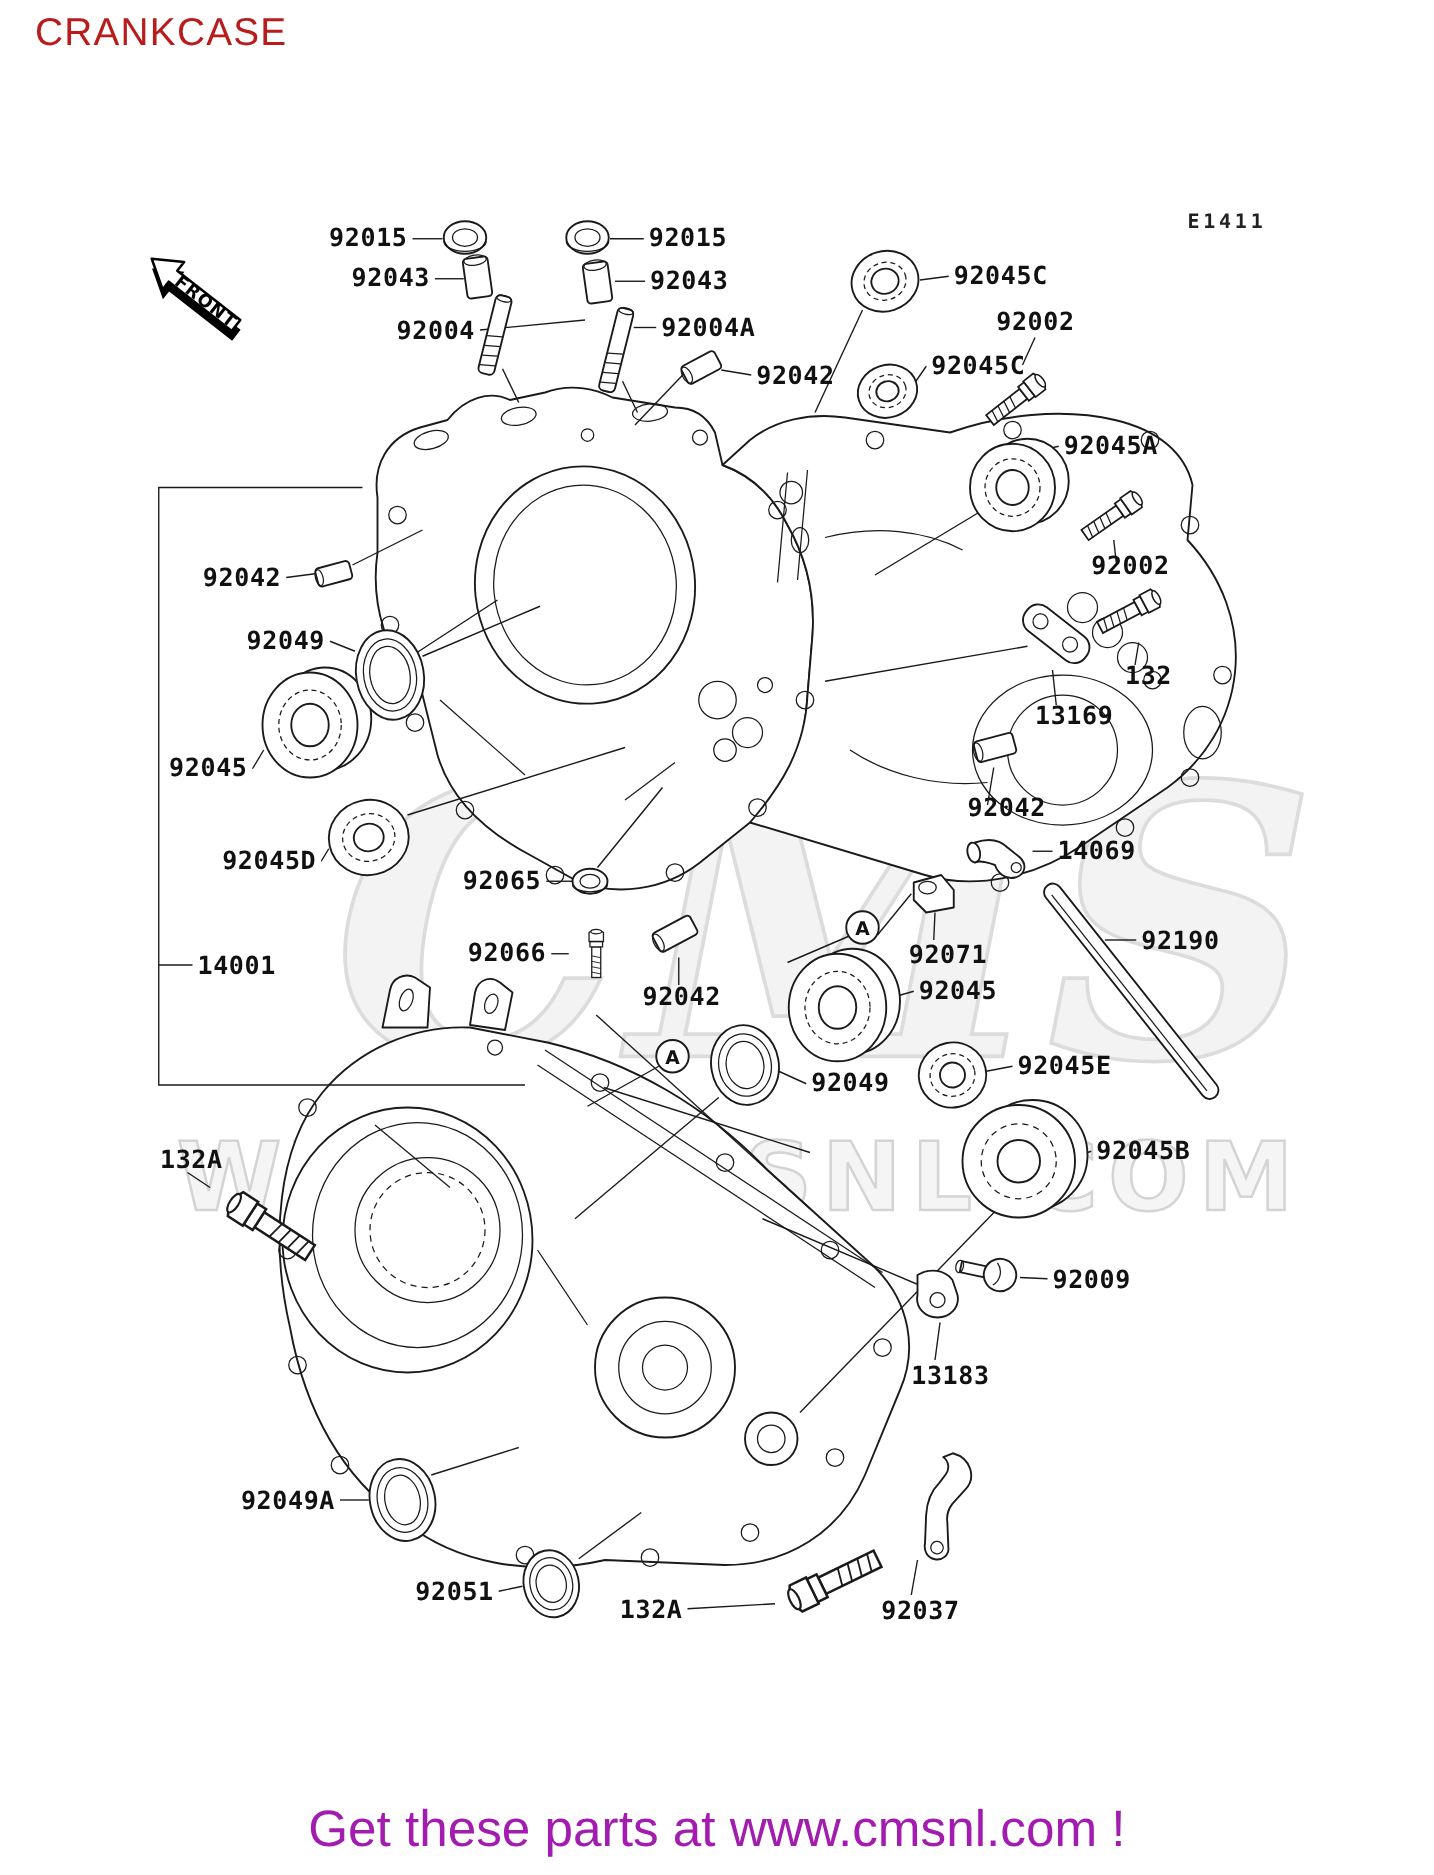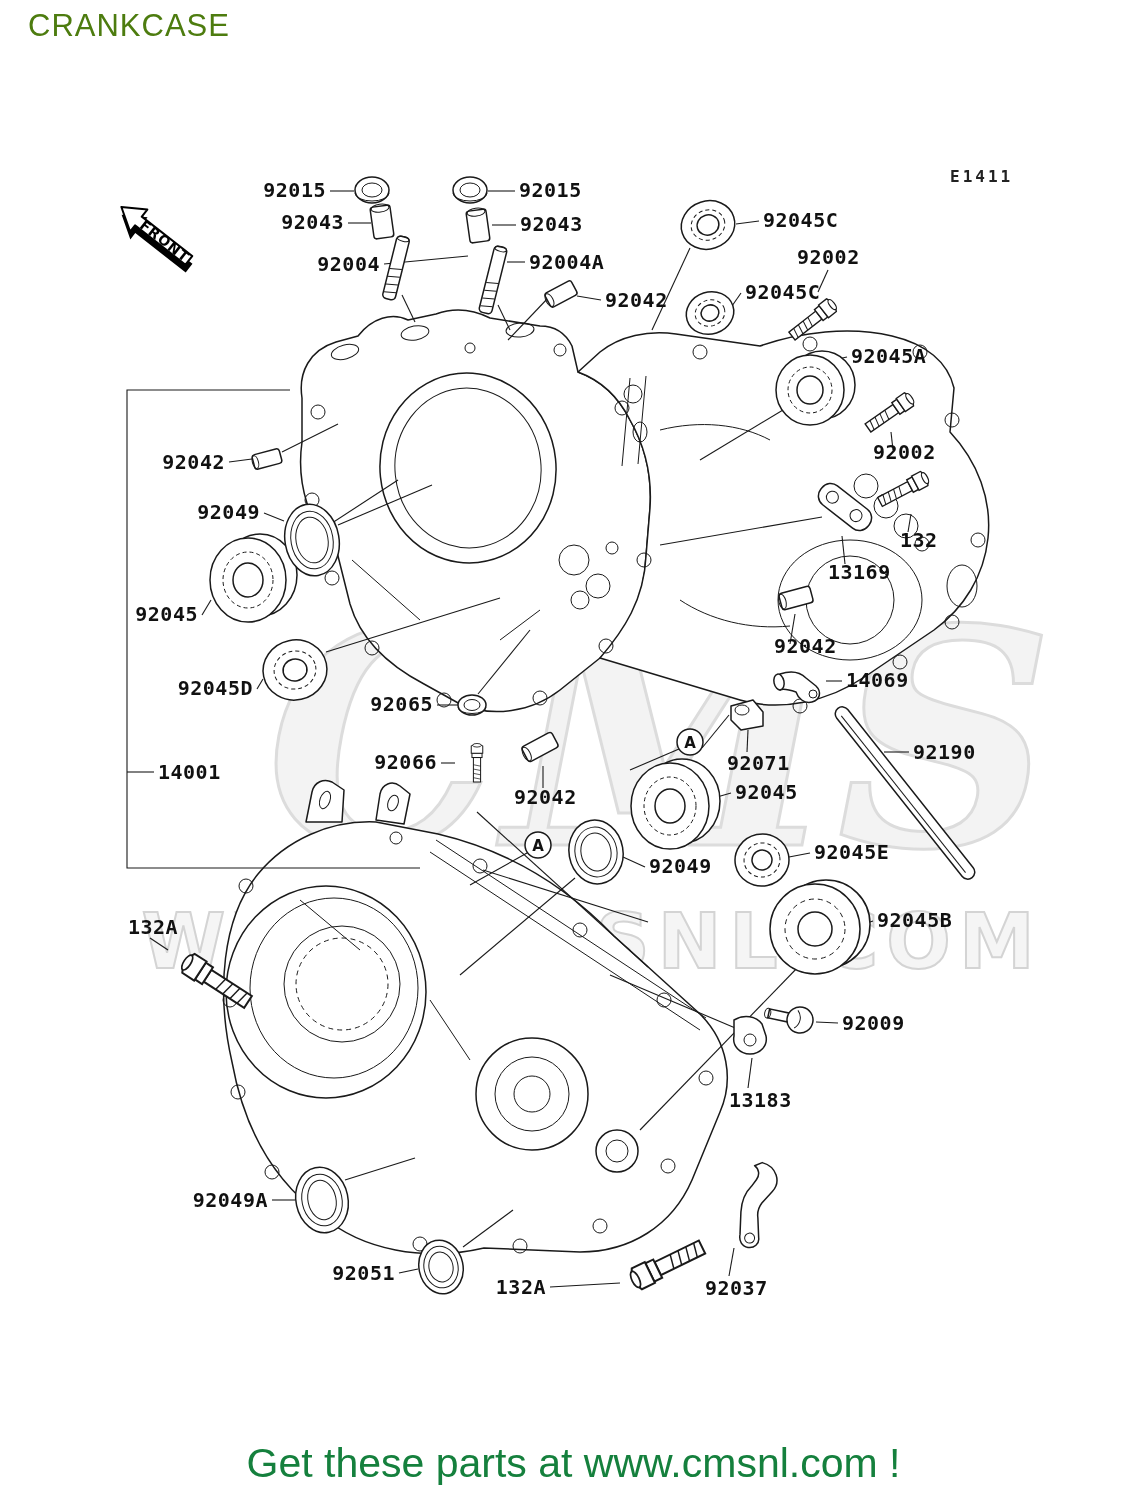--- a/index.html
+++ b/index.html
@@ -1,26 +1,26 @@
 <!DOCTYPE html>
 <html><head>
 <meta charset="utf-8">
 <style>
   html,body{margin:0;padding:0;}
   body{
     width:1147px;height:1500px;position:relative;background:#ffffff;
     font-family:"Liberation Sans",sans-serif;overflow:hidden;
   }
   .page-title{
-    position:absolute;left:28px;top:8px;font-size:31px;color:#4d7c0f;
+    position:absolute;left:28px;top:8px;font-size:31px;color:#b91c1c;
     letter-spacing:1px;font-weight:400;
   }
   .footer-banner{
     position:absolute;left:0;top:1440px;width:1147px;text-align:center;
-    font-size:41px;color:#15803d;font-weight:400;
+    font-size:41px;color:#a21caf;font-weight:400;
   }
   svg{position:absolute;left:0;top:0;}
   .ln{stroke:#1a1a1a;fill:none;stroke-width:1.5;stroke-linejoin:round;stroke-linecap:round;}
   .lnf{stroke:#1a1a1a;fill:#ffffff;stroke-width:1.5;stroke-linejoin:round;}
   .thin{stroke:#1a1a1a;fill:none;stroke-width:1;}
   .leader{stroke:#1a1a1a;fill:none;stroke-width:1.1;}
   .plbl{font:bold 20px "DejaVu Sans Mono",monospace;fill:#111111;letter-spacing:0.5px;}
   .ecode{font:bold 16px "DejaVu Sans Mono",monospace;fill:#222222;letter-spacing:3px;}
   .amark{font:bold 15px "DejaVu Sans",sans-serif;fill:#111111;}
   .front-txt{font:bold 14px "DejaVu Sans",sans-serif;fill:#000;letter-spacing:1px;}

